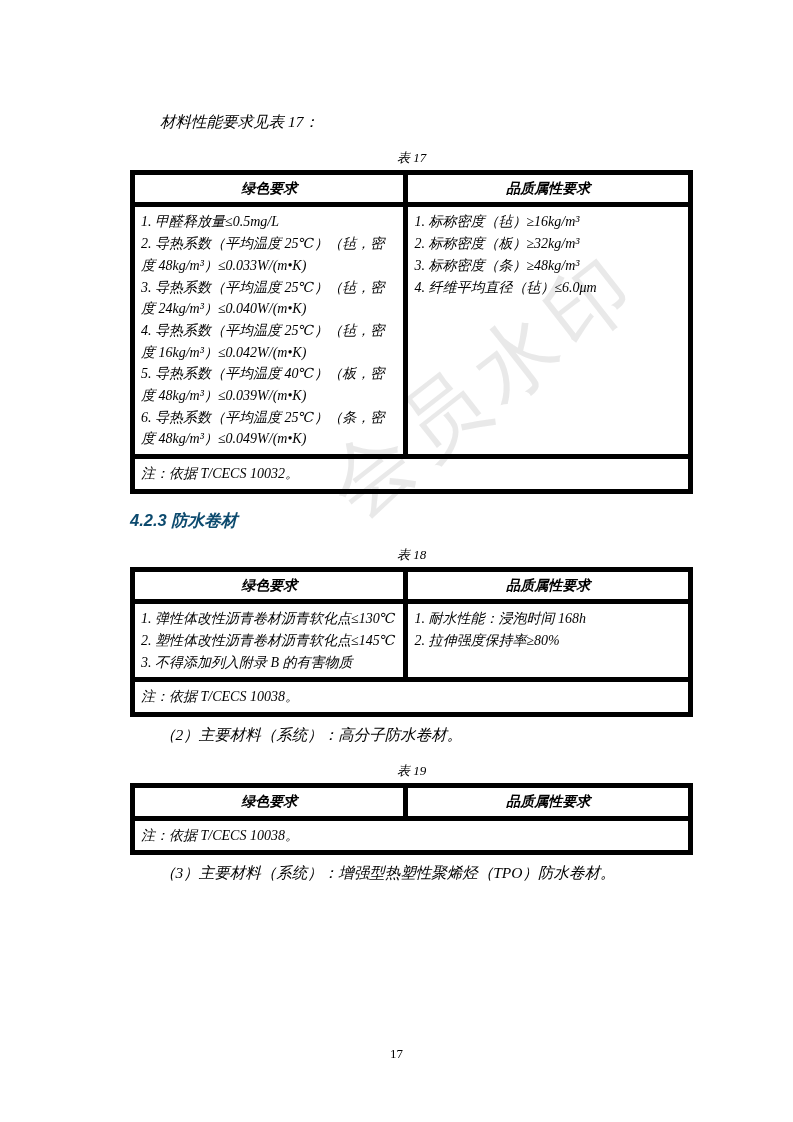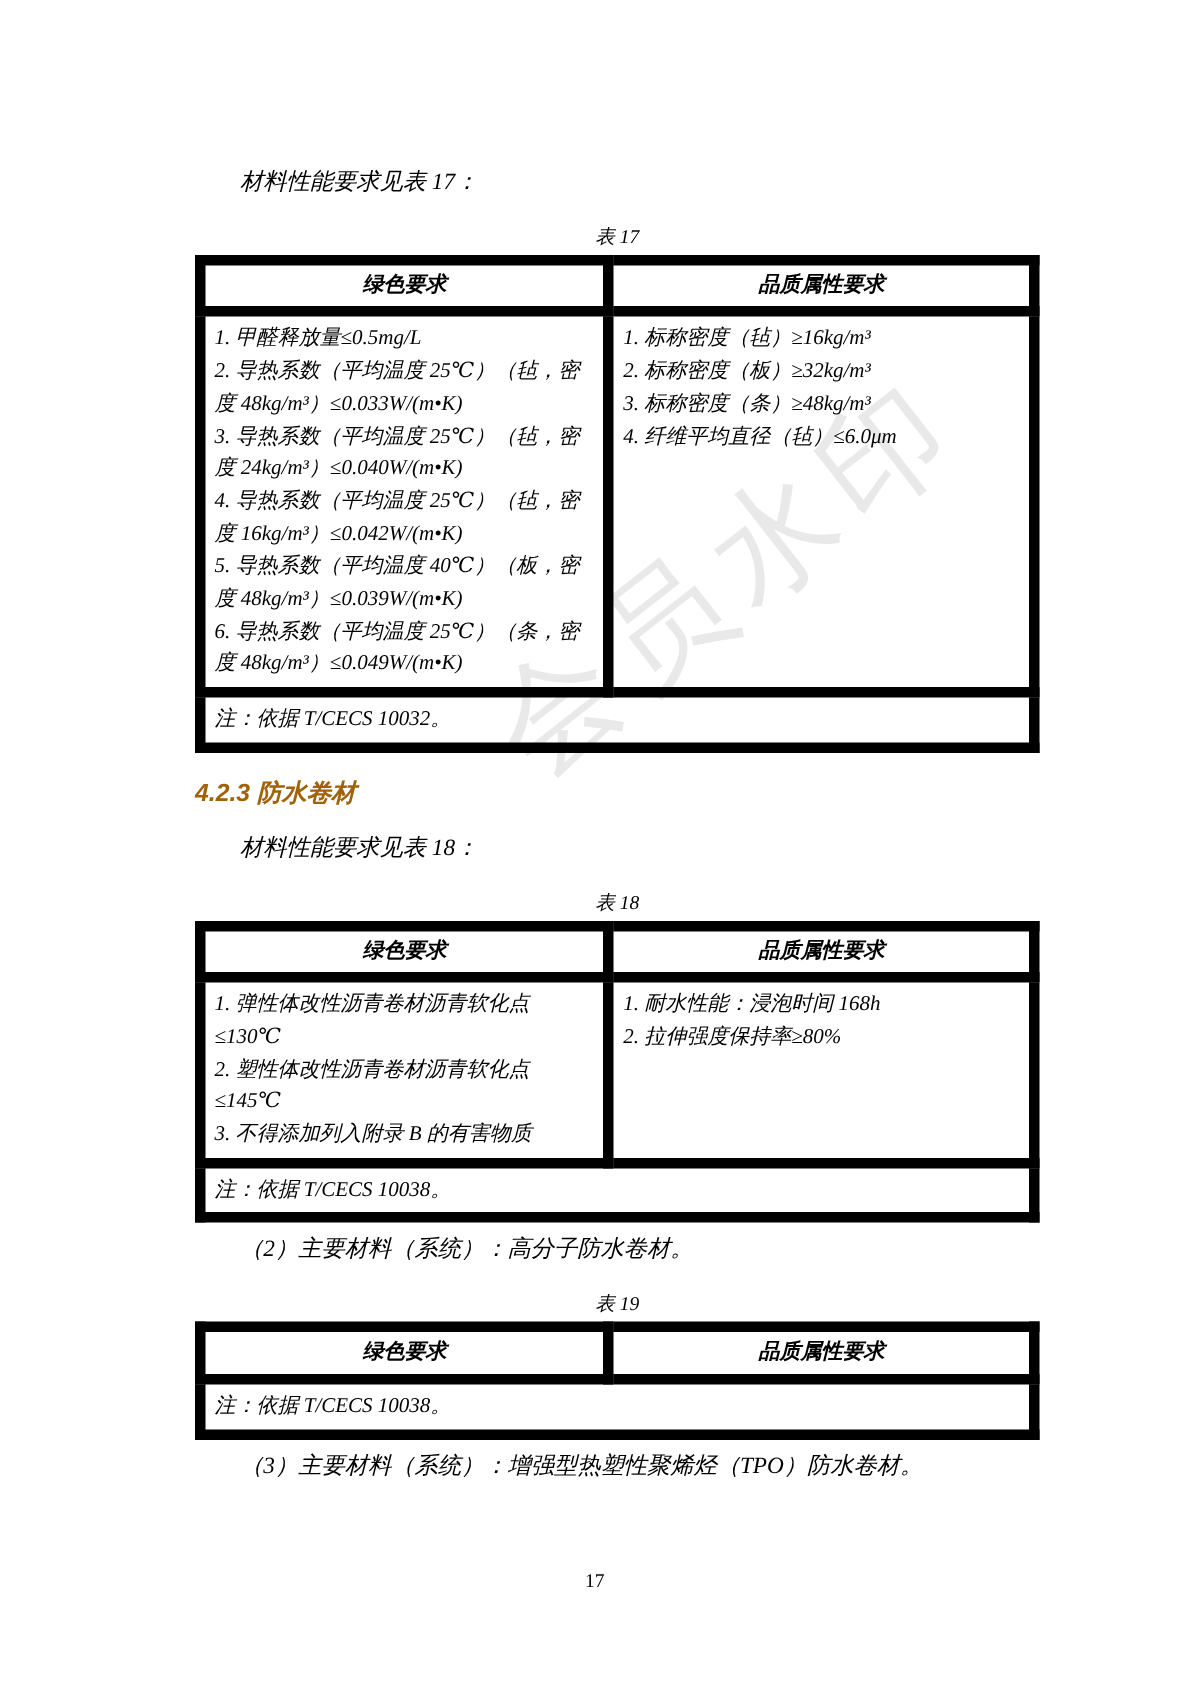--- a/index.html
+++ b/index.html
@@ -46,40 +46,40 @@
     line-height: 1.6;
     margin: 0 0 14px 0;
     text-indent: 0;
   }
   p.indent {
     padding-left: 30px;
   }
   h3.heading {
     font-size: 16.5px;
     font-weight: bold;
-    color: #a16207;
+    color: #0c4a6e;
     margin: 16px 0 14px 0;
     padding-left: 0;
     font-family: "Liberation Sans", sans-serif;
   }
   .table-caption {
     text-align: center;
     font-size: 13px;
     margin: 4px 0 3px 0;
     font-family: "Liberation Serif", "DejaVu Serif", serif;
   }
   table.doc {
     border-collapse: collapse;
     width: 100%;
     table-layout: fixed;
     margin-bottom: 6px;
     background: transparent;
   }
   table.doc td, table.doc th {
-    border: 7px solid #000000;
+    border: 5px solid #000000;
     vertical-align: top;
     padding: 4px 6px;
     font-size: 14px;
     line-height: 1.55;
     font-family: "Liberation Serif", "DejaVu Serif", serif;
   }
   table.doc th {
     text-align: center;
     font-weight: bold;
     padding: 3px 6px;
@@ -146,21 +146,20 @@
           </td>
         </tr>
         <tr>
           <td class="note" colspan="2">注：依据 T/CECS 10032。</td>
         </tr>
       </tbody>
     </table>
 
     <h3 class="heading">4.2.3  防水卷材</h3>
 
-    <p class="para indent">材料性能要求见表 18：</p>
 
     <div class="table-caption">表 18</div>
     <table class="doc">
       <colgroup>
           <col style="width:49%">
           <col style="width:51%">
         </colgroup>
       <thead>
         <tr>
           <th>绿色要求</th>

